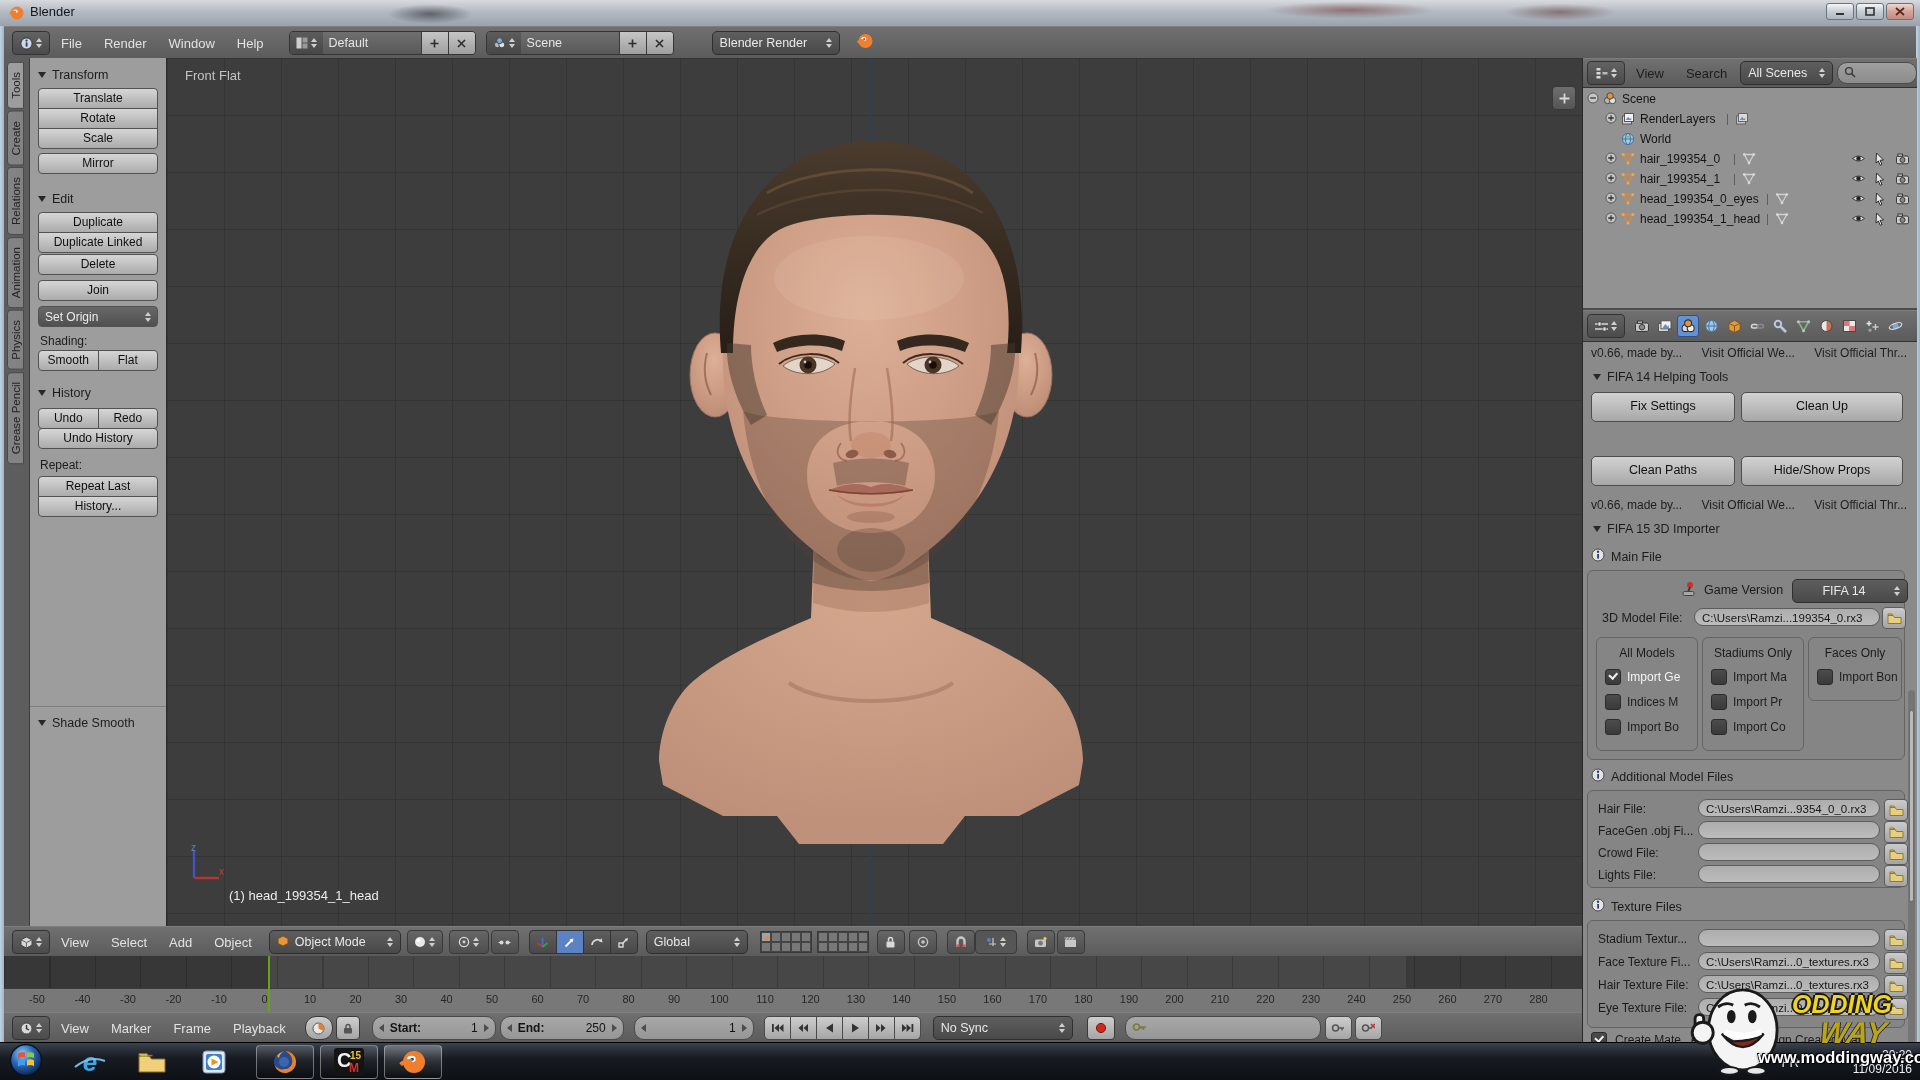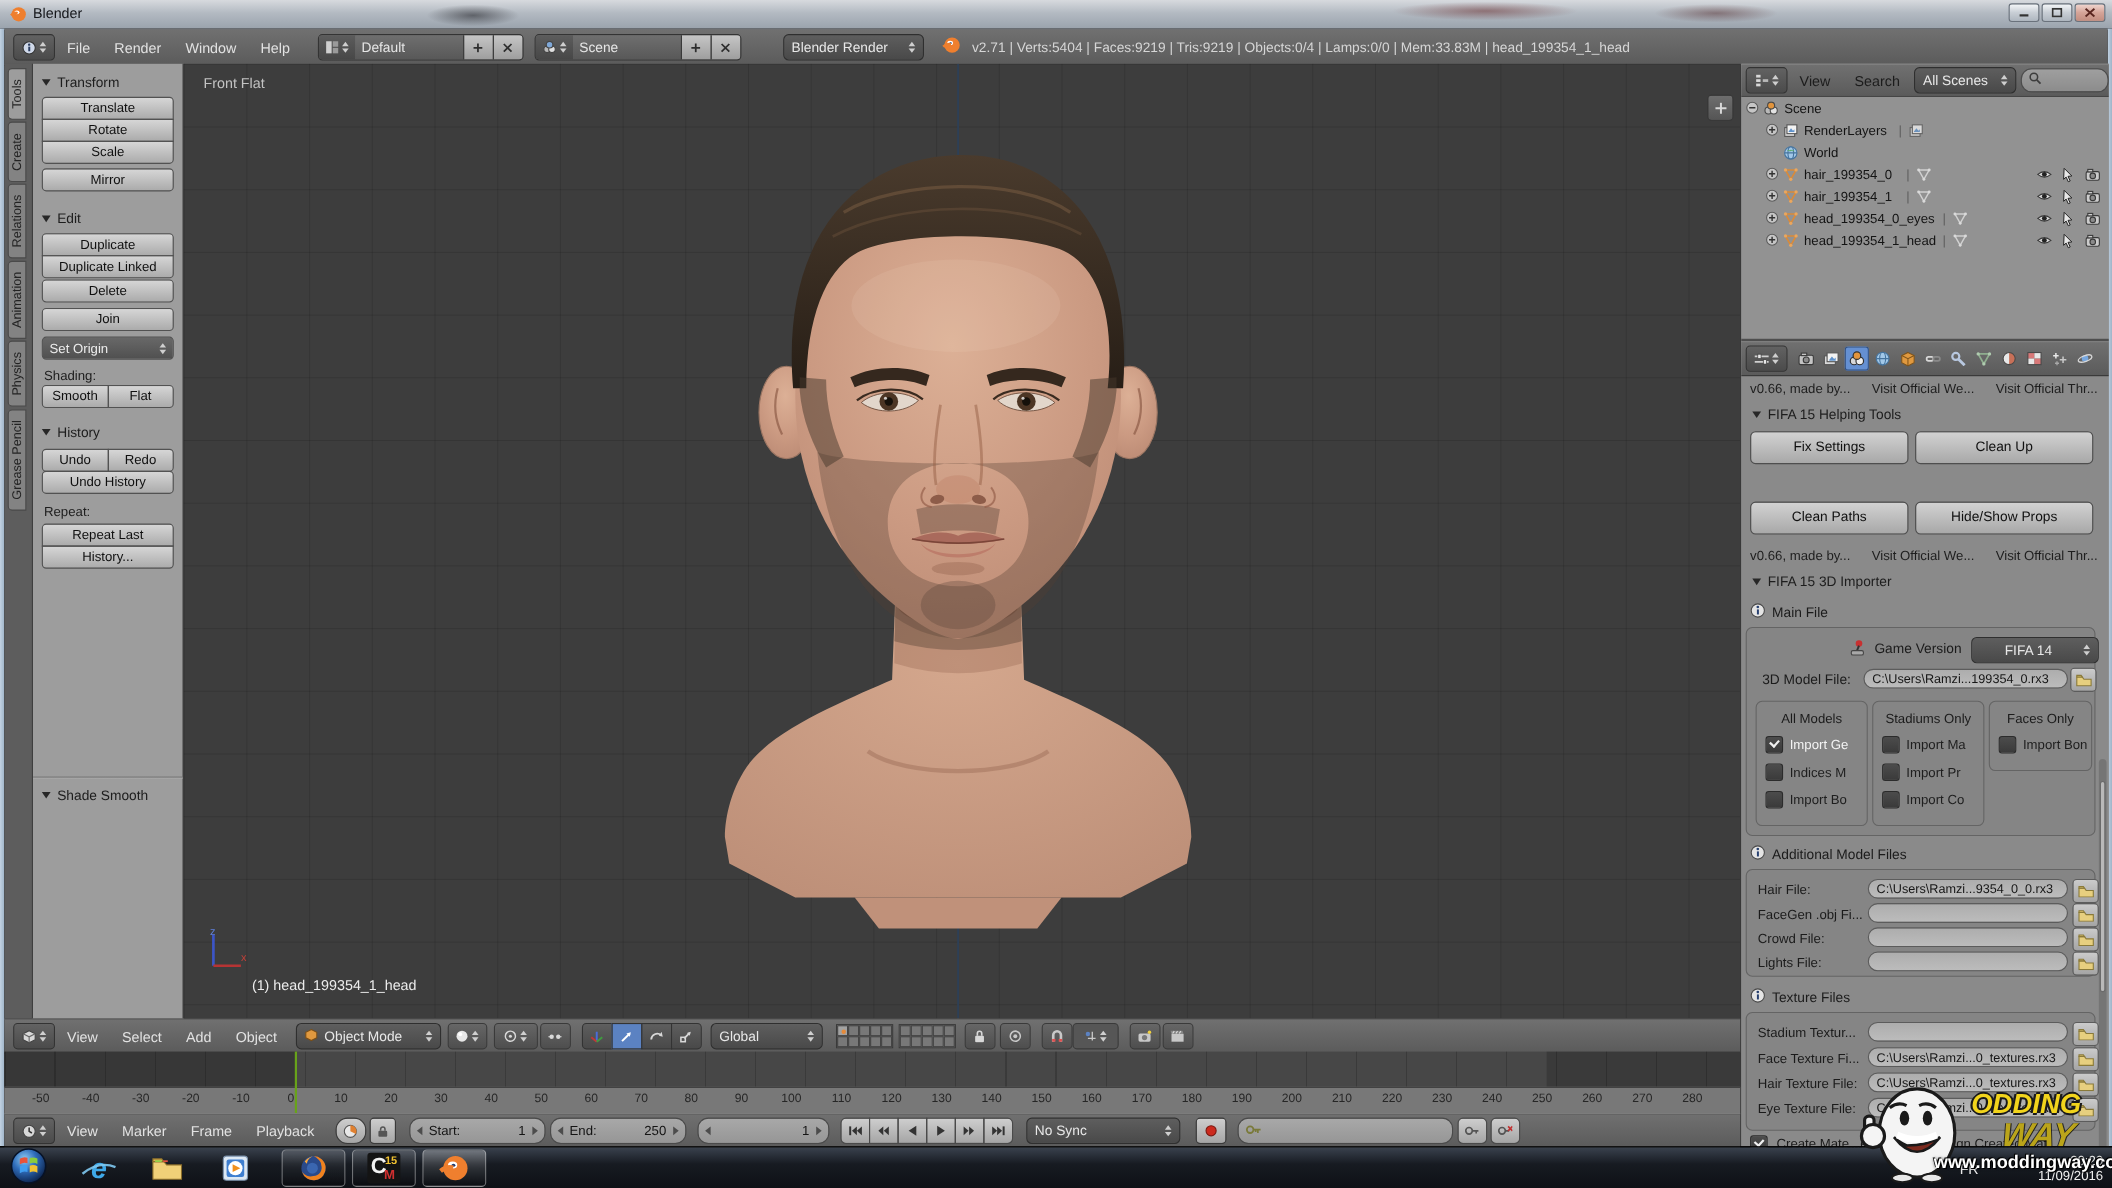--- a/index.html
+++ b/index.html
@@ -123,21 +123,21 @@
   #tl-strip{position:absolute;left:0;top:0;right:0;height:32px;
     background-image:repeating-linear-gradient(90deg,rgba(0,0,0,.18) 0 1px,transparent 1px 45.5px);}
   #tl-strip .pre{position:absolute;left:0;top:0;bottom:0;width:265px;background:rgba(0,0,0,.22);}
   #tl-strip .post{position:absolute;left:1402px;top:0;bottom:0;right:0;background:rgba(0,0,0,.18);}
   #ruler{position:absolute;left:0;top:32px;right:0;height:24px;background:#787878;border-top:1px solid #3c3c3c;}
   .tick{position:absolute;top:4px;width:46px;text-align:center;font-size:11px;color:#262626;}
   #frame-line{position:absolute;left:264px;top:0;width:2px;height:56px;background:#68a21a;}
   #tl-header{position:absolute;left:4px;top:1012px;width:1578px;height:30px;}
   .numfield{height:22px;border:1px solid #4a4a4a;border-radius:10px;background:linear-gradient(#a8a8a8,#969696);
     display:flex;align-items:center;padding:0 6px;font-size:12px;color:#141414;flex:none;}
-  .numfield .nlab{margin-left:6px;}
+  .numfield .nlab{margin-left:6px;font-weight:bold;}
   .numfield .nval{flex:1;text-align:right;margin-right:6px;}
   .arr{width:0;height:0;border-top:4px solid transparent;border-bottom:4px solid transparent;}
   .arr.l{border-right:5px solid #4c4c4c;} .arr.r{border-left:5px solid #4c4c4c;}
   .pbtn{width:25px;height:22px;border:1px solid #4a4a4a;background:linear-gradient(#cecece,#a5a5a5);
     display:flex;align-items:center;justify-content:center;margin-left:-1px;flex:none;}
   .pbtn:first-child{border-radius:5px 0 0 5px;margin-left:0;}
   .pbtn:last-child{border-radius:0 5px 5px 0;}
   .toolbtn{width:26px;height:22px;border:1px solid #3a3a3a;border-radius:4px;background:linear-gradient(#666,#4e4e4e);
     display:flex;align-items:center;justify-content:center;flex:none;}
   .layergrid{display:grid;grid-template-columns:repeat(5,10px);grid-template-rows:10px 10px;border:1px solid #3a3a3a;flex:none;}
@@ -279,21 +279,20 @@
         </span>
     </div>
     <span style="margin-left:16px;">
       <svg width="18" height="18" viewBox="0 0 18 18">
           <circle cx="9.5" cy="9" r="7" fill="#ef7f2e"></circle>
           <ellipse cx="7.8" cy="7" rx="2.6" ry="2" fill="#fff"></ellipse>
           <ellipse cx="8.2" cy="7.2" rx="1.1" ry="0.9" fill="#1e3a6e"></ellipse>
           <path d="M1.5 10.5 Q5 7.5 8.5 8.5" stroke="#ef7f2e" stroke-width="2.6" fill="none"></path>
         </svg>
     </span>
-    <span style="margin-left:10px;font-size:12.5px;color:#d6d6d6;white-space:nowrap;">v2.71 | Verts:5404 | Faces:9219 | Tris:9219 | Objects:0/4 | Lamps:0/0 | Mem:33.83M | head_199354_1_head</span>
   </div>
 
   <div id="tabstrip">
       <div class="shelf-tab active">Tools</div>
       <div class="shelf-tab">Create</div>
       <div class="shelf-tab">Relations</div>
       <div class="shelf-tab">Animation</div>
       <div class="shelf-tab">Physics</div>
       <div class="shelf-tab">Grease Pencil</div>
     </div>
@@ -750,21 +749,21 @@
       </div>
 
       <div id="credit1" class="credit-row" style="top:36px;">
           <span class="credit">v0.66, made by...</span>
           <span class="credit">Visit Official We...</span>
           <span class="credit">Visit Official Thr...</span>
         </div>
 
       <div class="panel-hdr" style="top:58px;left:10px;">
         <span class="tri"></span>
-        <span>FIFA 15 Helping Tools</span>
+        <span>FIFA 14 Helping Tools</span>
       </div>
       <div class="bigbtn" style="top:82px;left:8px;width:142px;">Fix Settings</div>
       <div class="bigbtn" style="top:82px;left:158px;width:160px;">Clean Up</div>
       <div class="bigbtn" style="top:146px;left:8px;width:142px;">Clean Paths</div>
       <div class="bigbtn" style="top:146px;left:158px;width:160px;">Hide/Show Props</div>
 
       <div id="credit2" class="credit-row" style="top:188px;">
           <span class="credit">v0.66, made by...</span>
           <span class="credit">Visit Official We...</span>
           <span class="credit">Visit Official Thr...</span>

